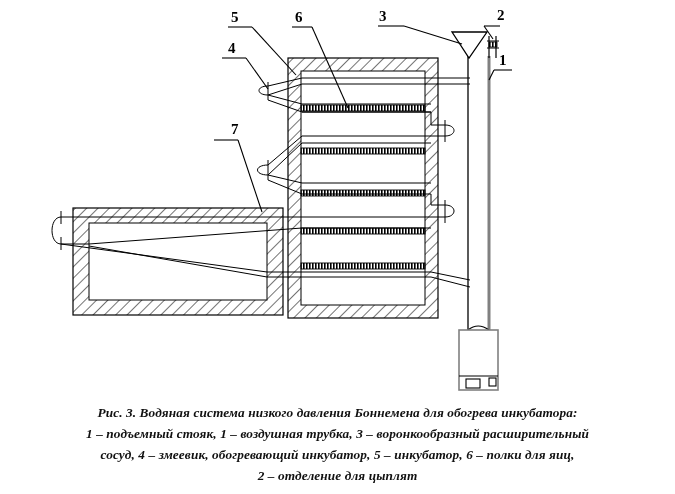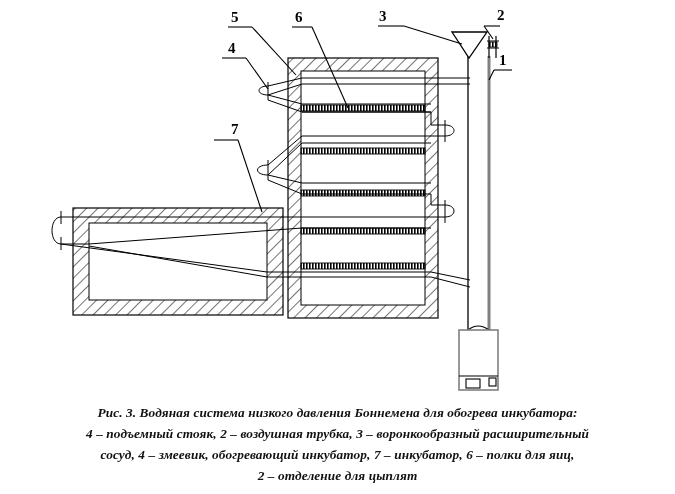--- a/index.html
+++ b/index.html
@@ -176,18 +176,18 @@
     <text class="num-label" x="295" y="22">6</text>
     <text class="num-label" x="379" y="21">3</text>
     <text class="num-label" x="497" y="20">2</text>
     <text class="num-label" x="499" y="65">1</text>
     <text class="num-label" x="228" y="53">4</text>
     <text class="num-label" x="231" y="134">7</text>
   </svg>
 
   <div class="caption">
     <span class="cl">Рис. 3. Водяная система низкого давления Боннемена для обогрева инкубатора:</span>
-    <span class="cl">4 – подъемный стояк, 2 – воздушная трубка, 3 – воронкообразный расширительный</span>
-    <span class="cl">сосуд, 4 – змеевик, обогревающий инкубатор, 7 – инкубатор, 6 – полки для яиц,</span>
+    <span class="cl">1 – подъемный стояк, 1 – воздушная трубка, 3 – воронкообразный расширительный</span>
+    <span class="cl">сосуд, 4 – змеевик, обогревающий инкубатор, 5 – инкубатор, 6 – полки для яиц,</span>
     <span class="cl">2 – отделение для цыплят</span>
   </div>
 
 </div>
 
 </body></html>

